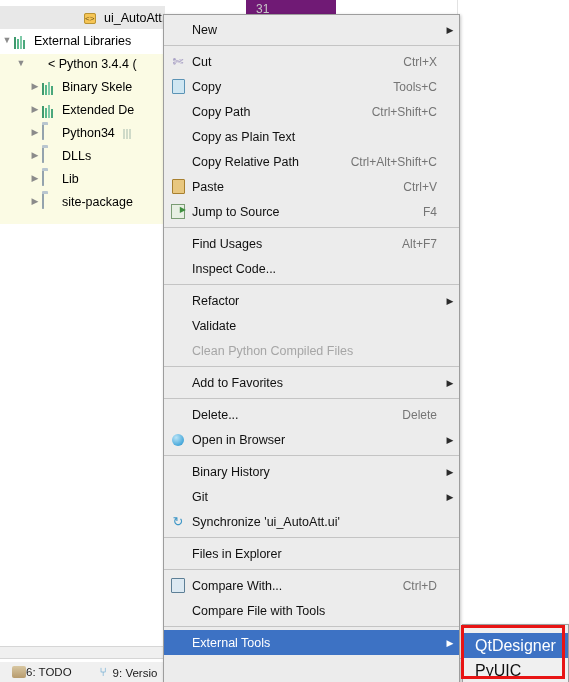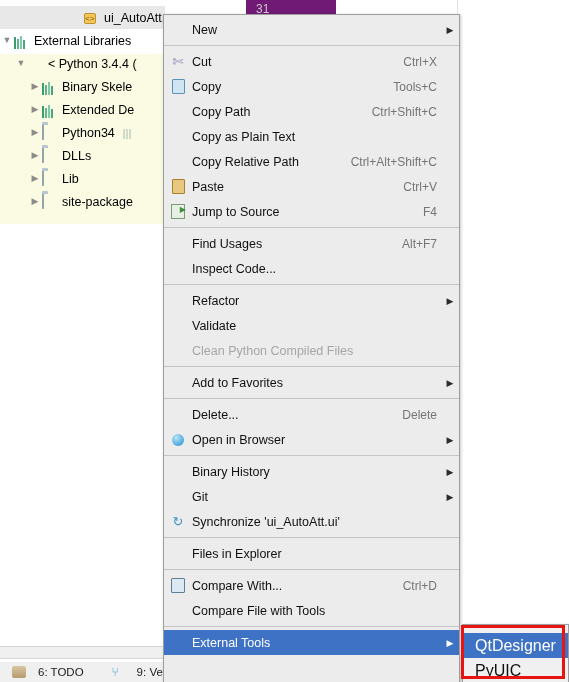--- a/index.html
+++ b/index.html
@@ -93,21 +93,21 @@
 
   
   .status-bar {
     position: absolute; left: 0; top: 662px; width: 569px; height: 20px;
     background: #f0f0f0; display: flex; align-items: center;
     font-size: 11.5px; color: #1a1a1a;
   }
   .status-sep {
     position: absolute; left: 0; top: 658px; width: 569px; height: 1px; background: #d6d6d6;
   }
-  .status-item { display: flex; align-items: flex-start; gap: 12px; }
+  .status-item { display: flex; align-items: flex-end; gap: 0; }
   .status-item.todo { margin-left: 12px; }
   .status-item.vcs { margin-left: 28px; }
   .st-ico-todo {
     width: 14px; height: 12px; border-radius: 2px;
     background: linear-gradient(#d8c7a2, #b79b6d);
   }
   .st-ico-vcs {
     width: 13px; height: 13px; color: #4f9acb; font-size: 12px; line-height: 12px;
   }
   .panel-top-edge {

